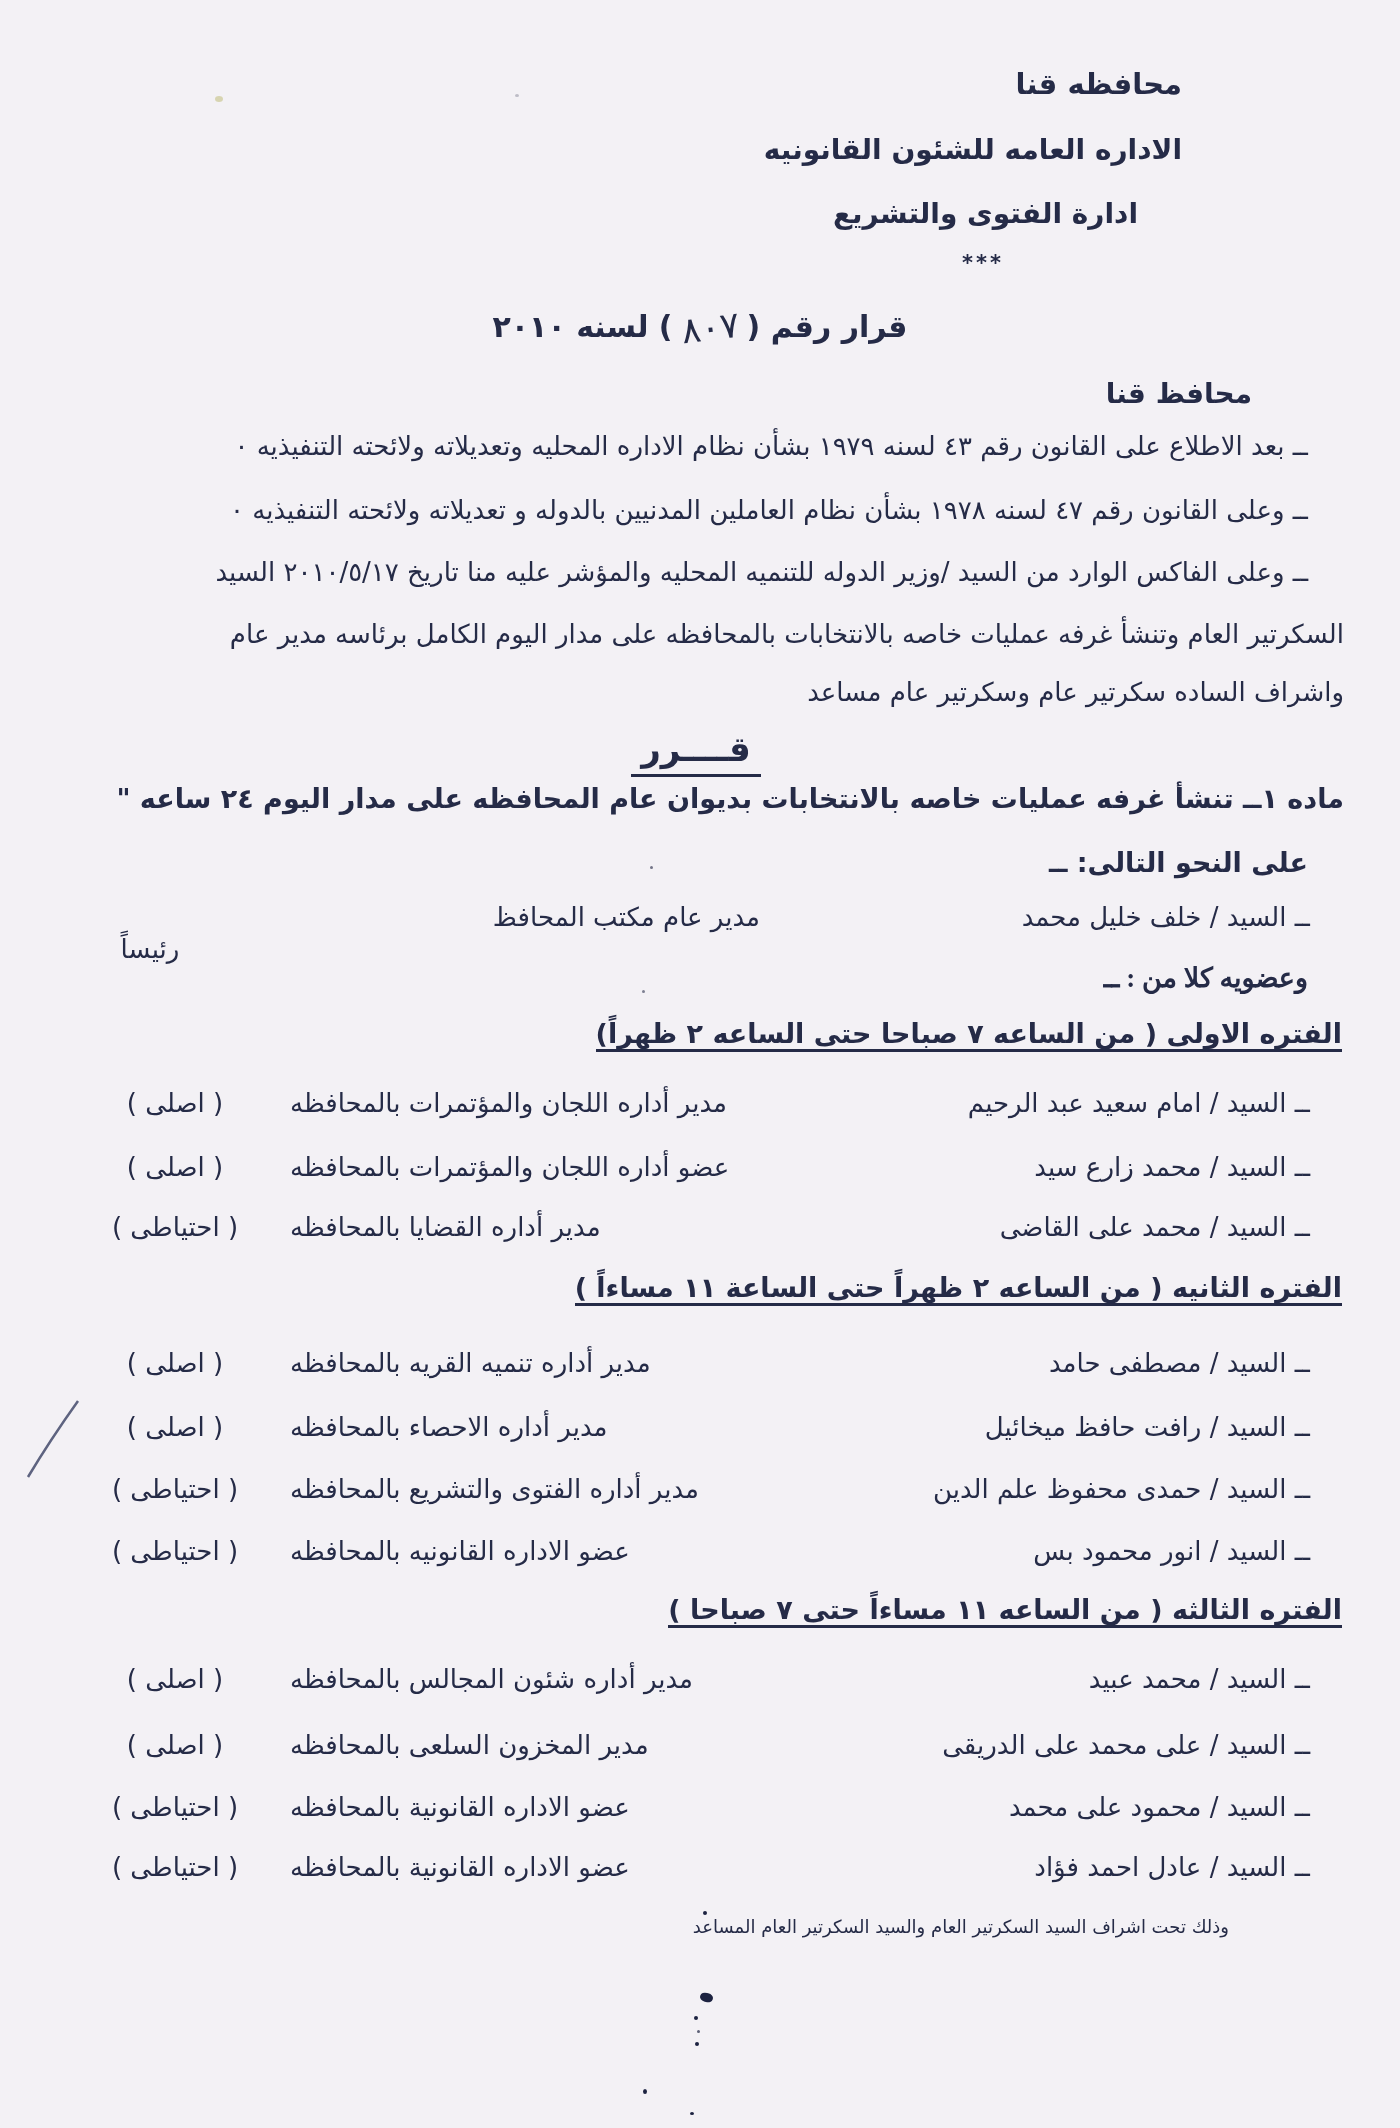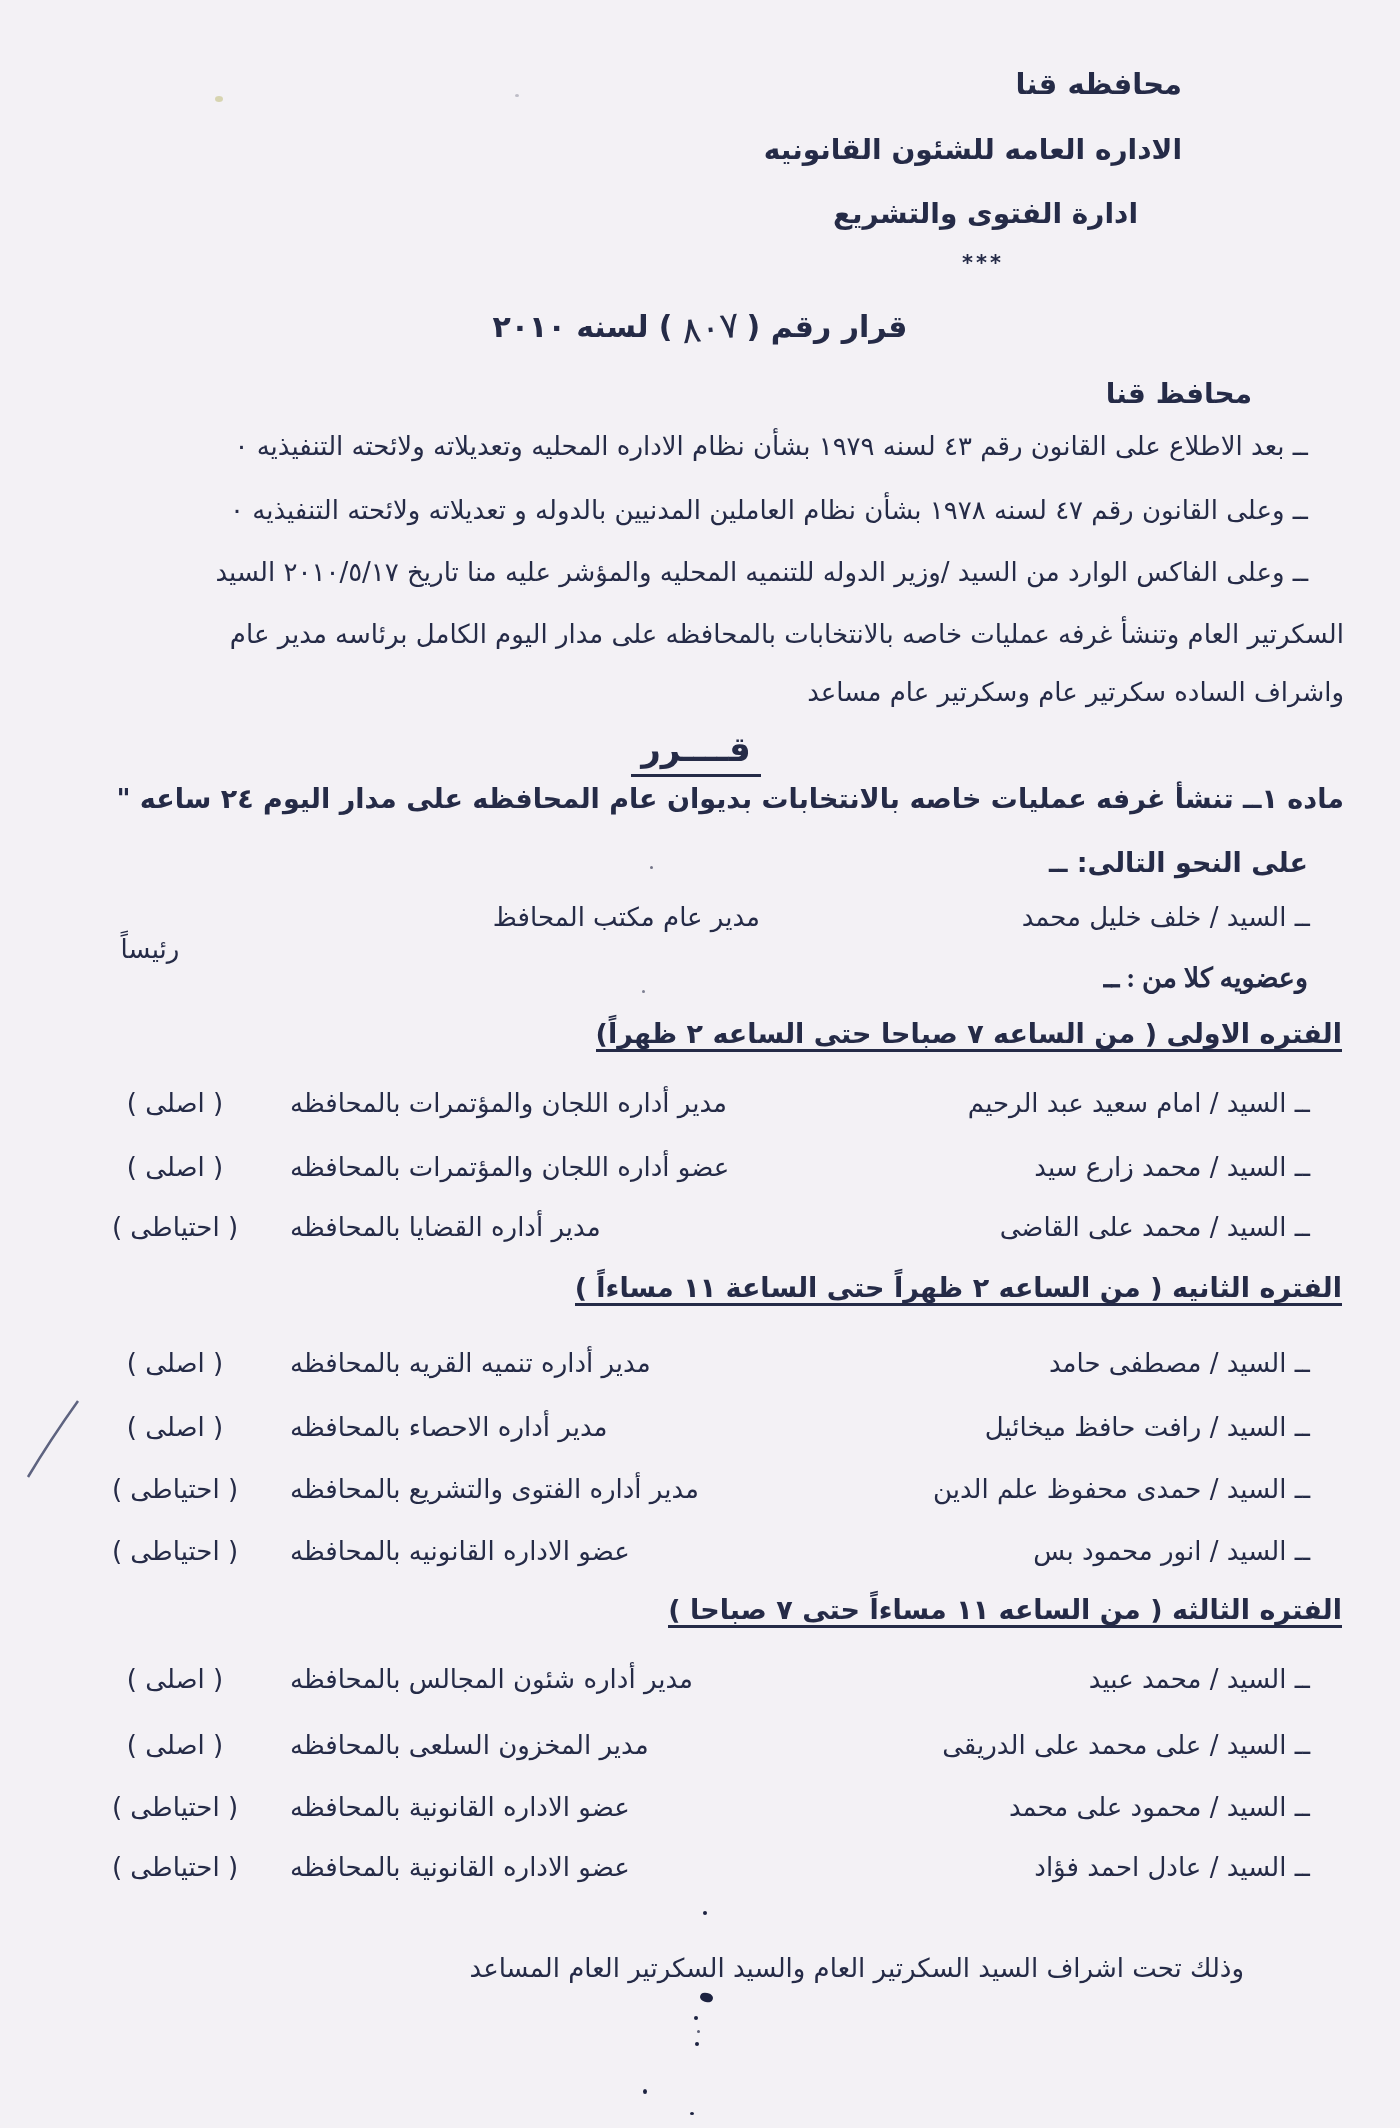--- a/index.html
+++ b/index.html
@@ -38,21 +38,21 @@
   .phead{position:absolute;right:58px;font-size:27px;font-weight:bold;white-space:nowrap;}
   .phead span{border-bottom:3px solid currentColor;}
   .ph1{top:1018px;} .ph2{top:1272px;} .ph3{top:1594px;}
   
   .row{position:absolute;left:0;right:0;height:40px;}
   .col-name{position:absolute;right:90px;width:460px;text-align:right;font-size:26px;white-space:nowrap;}
   .col-role{position:absolute;left:290px;width:480px;text-align:left;font-size:26px;white-space:nowrap;}
   .col-status{position:absolute;left:95px;width:160px;text-align:center;font-size:26px;white-space:nowrap;}
   .chair-role{position:absolute;left:400px;width:360px;text-align:right;font-size:26px;white-space:nowrap;}
   .chair-title{position:absolute;left:95px;width:110px;text-align:center;font-size:26px;white-space:nowrap;margin-top:32px;}
-  .footer{top:1916px;right:156px;font-size:26px;margin-top:36px;}
+  .footer{top:1916px;right:171px;font-size:18px;}
   
   .speck{position:absolute;background:#1c2240;border-radius:50%;}
   .penmark{position:absolute;left:20px;top:1393px;}
   .faint{position:absolute;border-radius:50%;}
 </style>
 </head>
 <body style="--ink: #252b47; --paper: #f3f1f5;">
 
 <div class="page">
 

